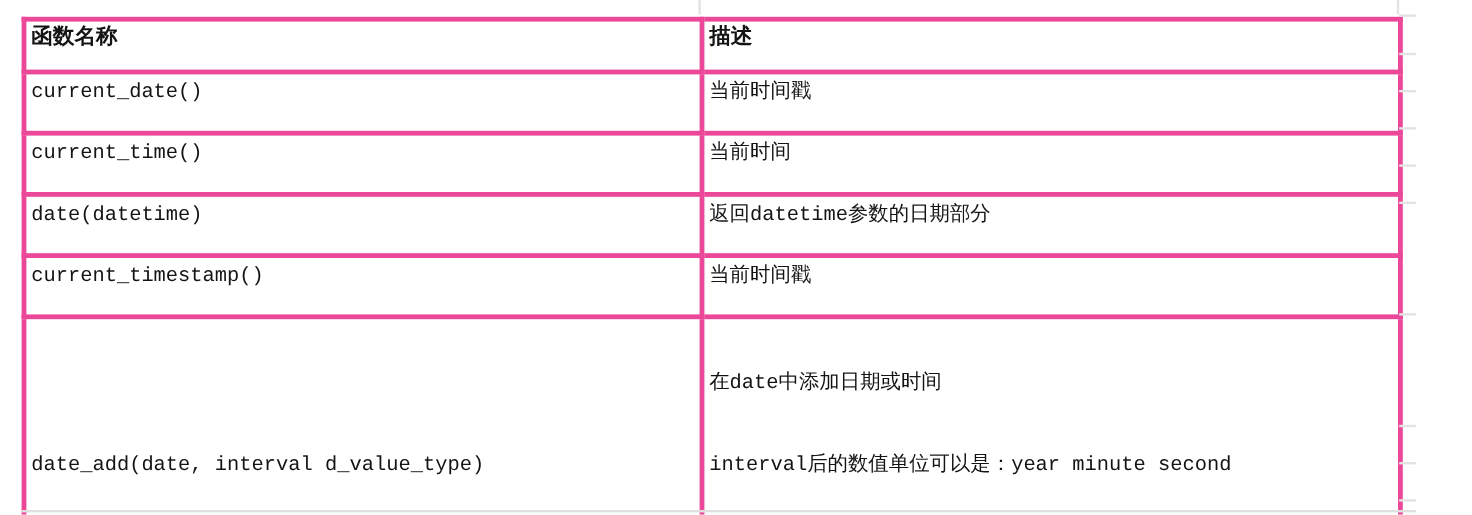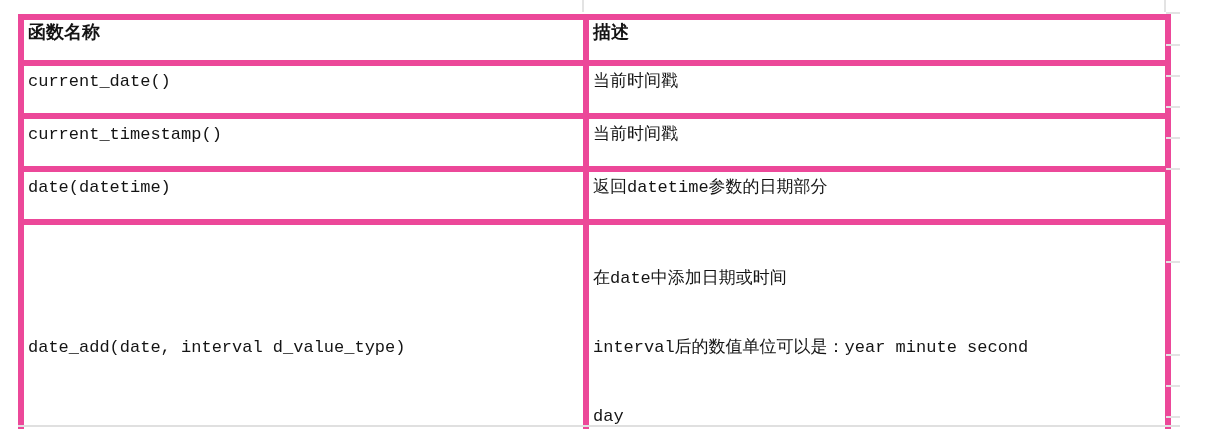--- a/index.html
+++ b/index.html
@@ -21,21 +21,21 @@
     left: 18px;
     top: 14px;
     width: 1147px;
     border-collapse: collapse;
     table-layout: fixed;
   }
   table.func-table col.c-name { width: 565px; }
   table.func-table col.c-desc { width: 582px; }
   table.func-table th,
   table.func-table td {
-    border: 6px solid #ec4899;
+    border: 4px solid #ec4899;
     padding: 0 4px 16px 4px;
     vertical-align: middle;
     overflow: hidden;
     white-space: pre;
     font-size: 17px;
     text-align: left;
   }
   table.func-table th {
     font-size: 18px;
     font-weight: bold;
@@ -97,29 +97,33 @@
         <tr class="h32">
       <th>函数名称</th>
       <th>描述</th>
     </tr>
 
     <tr class="h31">
       <td>current_date()</td>
       <td><div class="line">当前时间戳</div></td>
     </tr>
 
-
     <tr class="h31">
-      <td>current_timestamp()</td>
-      <td><div class="line">当前时间戳</div></td>
+      <td>current_time()</td>
+      <td><div class="line">当前时间</div></td>
     </tr>
 
     <tr class="h31">
       <td>date(datetime)</td>
       <td><div class="line">返回datetime参数的日期部分</div></td>
+    </tr>
+
+    <tr class="h31">
+      <td>current_timestamp()</td>
+      <td><div class="line">当前时间戳</div></td>
     </tr>
 
     <tr class="h93">
       <td>date_add(date, interval d_value_type)</td>
       <td>
         <div class="line">在date中添加日期或时间</div>
         <div class="line">interval后的数值单位可以是：year minute second</div>
         <div class="line">day</div>
       </td>
     </tr>

